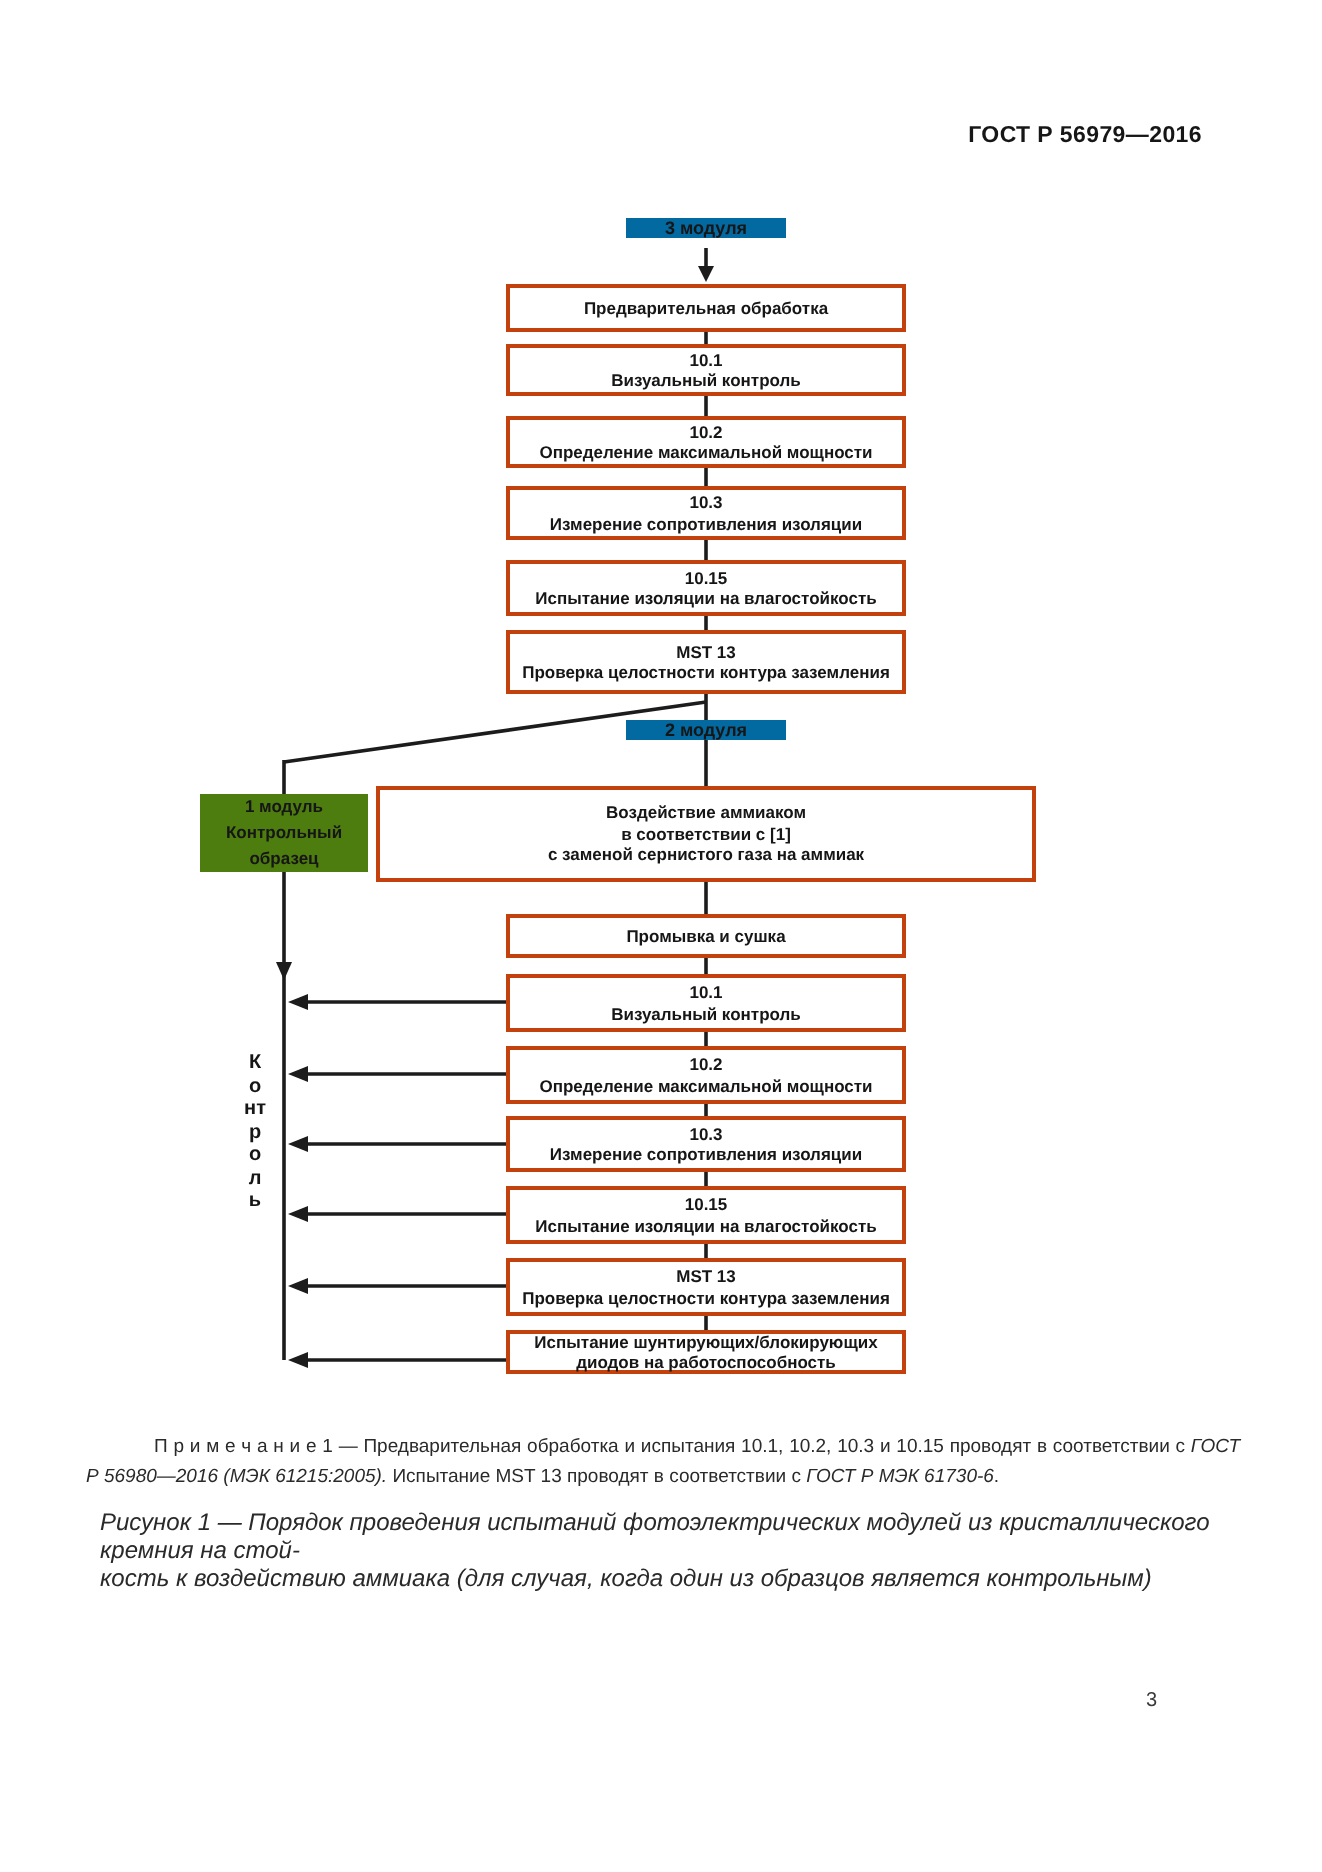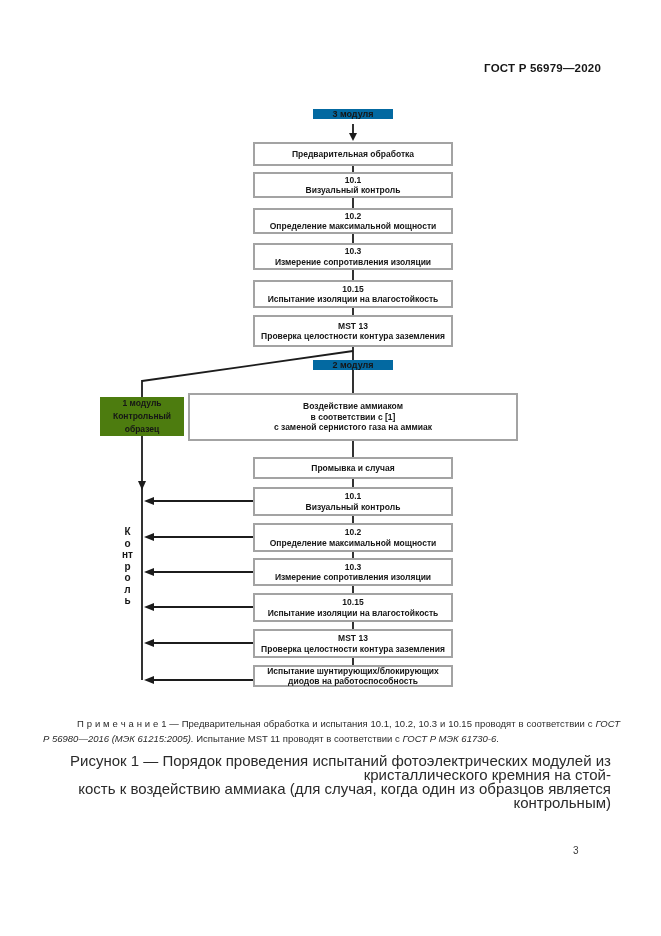--- a/index.html
+++ b/index.html
@@ -1,42 +1,42 @@
 <!DOCTYPE html>
 <html><head>
 <meta charset="utf-8">
 <style>
   html,body{margin:0;padding:0;background:#ffffff;}
   body{width:661px;height:936px;position:relative;font-family:"Liberation Sans",sans-serif;color:#1c1c1c;overflow:hidden;}
   .page{position:absolute;left:0;top:0;width:661px;height:936px;background:#ffffff;}
   .doc-header{position:absolute;top:62px;right:60px;font-size:11.5px;font-weight:bold;letter-spacing:.2px;color:#161616;}
   svg.lines{position:absolute;left:0;top:0;width:661px;height:936px;z-index:1;}
-  .fbox{position:absolute;left:253px;width:200px;border:2px solid #a3a3a3;background:#fff;box-sizing:border-box;
+  .fbox{position:absolute;left:253px;width:200px;border:2px solid #c2410c;background:#fff;box-sizing:border-box;
         display:flex;flex-direction:column;justify-content:center;align-items:center;text-align:center;
         font-weight:bold;font-size:8.5px;line-height:10.5px;z-index:2;color:#161616;}
   .fbox .flabel{white-space:pre-line;}
   .bigbox{left:188px;width:330px;}
   .countlabel{position:absolute;width:80px;text-align:center;font-weight:bold;font-size:9px;z-index:3;background:#0369a1;color:#161616;}
   .ctrl-sample{position:absolute;left:100px;width:84px;text-align:center;font-weight:bold;font-size:8.5px;line-height:13px;
         white-space:pre-line;z-index:3;background:#4d7c0f;color:#161616;}
   .vert-word{position:absolute;left:122px;top:526px;width:11px;font-weight:bold;font-size:10px;line-height:11.5px;
         word-break:break-all;text-align:center;z-index:2;color:#161616;}
   .note{position:absolute;left:43px;top:706px;width:577px;font-size:9.5px;line-height:15px;text-align:justify;
         text-indent:34px;color:#2a2a2a;}
   .note .ref{font-style:italic;}
-  .fig-caption{position:absolute;left:50px;top:754px;width:561px;text-align:right;font-size:15px;line-height:14px;
-        white-space:pre-line;color:#2a2a2a;}
+  .fig-caption{position:absolute;left:50px;top:754px;width:561px;text-align:left;font-size:12px;line-height:14px;
+        white-space:pre-line;color:#2a2a2a;font-style:italic;}
   .page-number{position:absolute;left:573px;top:845px;font-size:10px;color:#3a3a3a;}
 </style>
 </head>
 <body>
 
 <div class="page">
 
-  <div class="doc-header">ГОСТ Р 56979—2020</div>
+  <div class="doc-header">ГОСТ Р 56979—2016</div>
 
   <svg class="lines" viewBox="0 0 661 936" xmlns="http://www.w3.org/2000/svg">
     <g stroke="#1c1c1c" stroke-width="1.8" fill="none">
       <line x1="353" y1="124" x2="353" y2="135"></line>
       <line x1="353" y1="166" x2="353" y2="172"></line>
       <line x1="353" y1="198" x2="353" y2="208"></line>
       <line x1="353" y1="234" x2="353" y2="243"></line>
       <line x1="353" y1="270" x2="353" y2="280"></line>
       <line x1="353" y1="308" x2="353" y2="315"></line>
       <line x1="353" y1="347" x2="353" y2="393"></line>
@@ -100,21 +100,21 @@
 образец</div>
   <div class="vert-word">Контроль</div>
 
   <div class="fbox bigbox" style="top:393px;height:48px;">
     <div class="flabel">Воздействие аммиаком
 в соответствии с [1]
 с заменой сернистого газа на аммиак</div>
   </div>
 
   <div class="fbox" style="top:457px;height:22px;">
-    <div class="flabel">Промывка и случая</div>
+    <div class="flabel">Промывка и сушка</div>
   </div>
   <div class="fbox" style="top:487px;height:29px;">
     <div class="fcode">10.1</div>
     <div class="flabel">Визуальный контроль</div>
   </div>
   <div class="fbox" style="top:523px;height:29px;">
     <div class="fcode">10.2</div>
     <div class="flabel">Определение максимальной мощности</div>
   </div>
   <div class="fbox" style="top:558px;height:28px;">
@@ -127,20 +127,20 @@
   </div>
   <div class="fbox" style="top:629px;height:29px;">
     <div class="fcode">MST 13</div>
     <div class="flabel">Проверка целостности контура заземления</div>
   </div>
   <div class="fbox" style="top:665px;height:22px;">
     <div class="flabel">Испытание шунтирующих/блокирующих
 диодов на работоспособность</div>
   </div>
 
-  <p class="note"><span>П р и м е ч а н и е  1 — Предварительная обработка и испытания 10.1, 10.2, 10.3 и 10.15 проводят в соответствии с </span><span class="ref">ГОСТ Р 56980—2016 (МЭК 61215:2005).</span><span> Испытание MST 11 проводят в соответствии с </span><span class="ref">ГОСТ Р МЭК 61730-6</span><span>.</span></p>
+  <p class="note"><span>П р и м е ч а н и е  1 — Предварительная обработка и испытания 10.1, 10.2, 10.3 и 10.15 проводят в соответствии с </span><span class="ref">ГОСТ Р 56980—2016 (МЭК 61215:2005).</span><span> Испытание MST 13 проводят в соответствии с </span><span class="ref">ГОСТ Р МЭК 61730-6</span><span>.</span></p>
 
   <div class="fig-caption">Рисунок 1 — Порядок проведения испытаний фотоэлектрических модулей из кристаллического кремния на стой-
 кость к воздействию аммиака (для случая, когда один из образцов является контрольным)</div>
 
   <div class="page-number">3</div>
 
 </div>
 
 </body></html>

